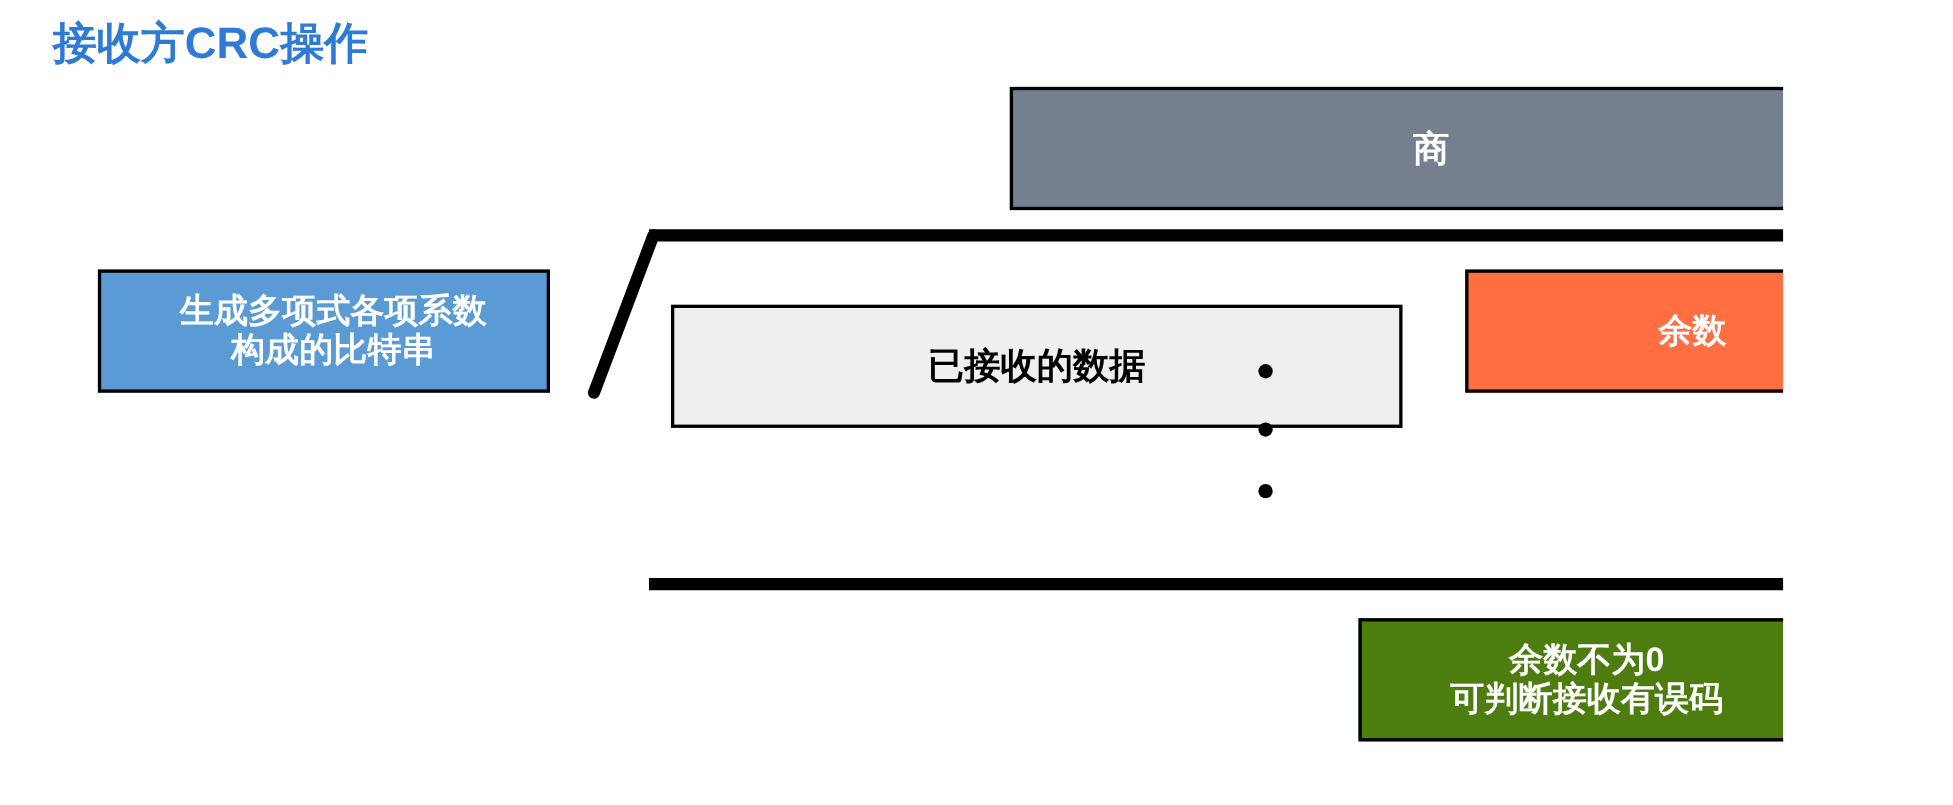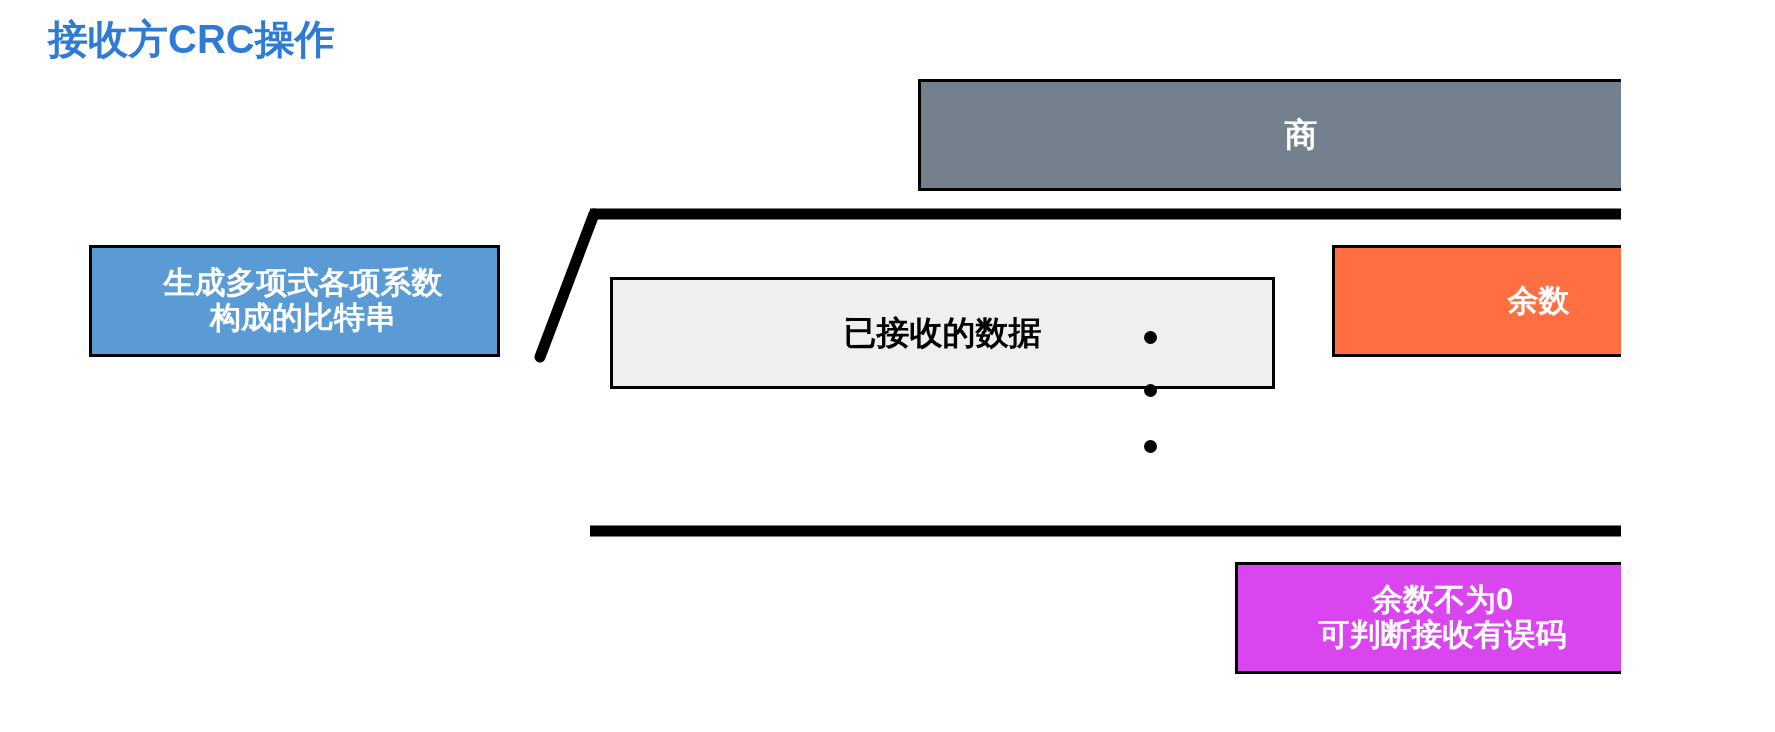--- a/index.html
+++ b/index.html
@@ -102,21 +102,21 @@
     background: #06B68E;
     color: #ffffff;
     font-size: 31px;
     font-weight: bold;
   }
   .result-red {
     left: 1235px;
     top: 562px;
     width: 415px;
     height: 112px;
-    background: #d946ef;
+    background: #4d7c0f;
     color: #ffffff;
     font-size: 31px;
     font-weight: bold;
   }
 
   
   .division-bracket {
     position: absolute;
     left: 0;
     top: 0;

